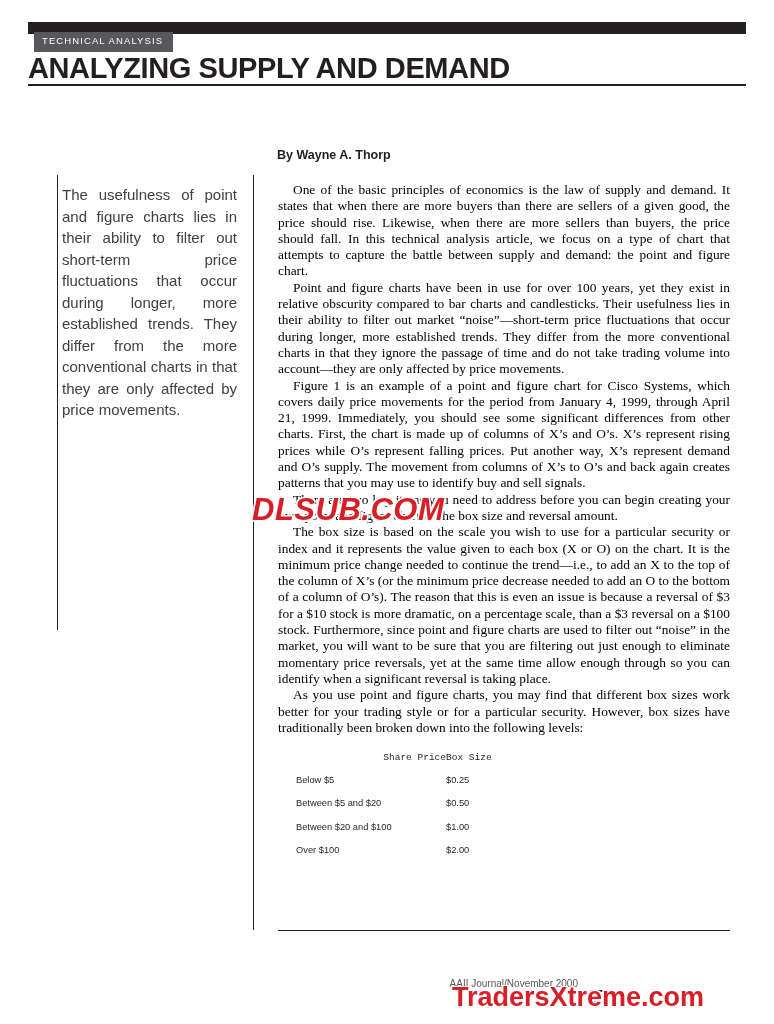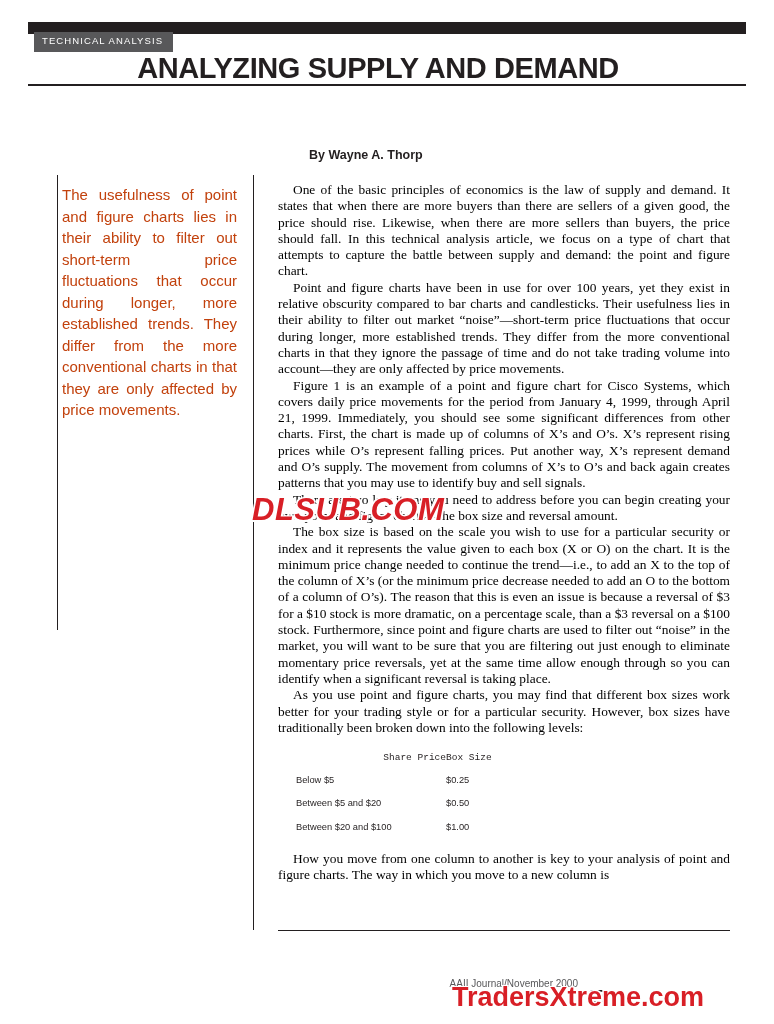--- a/index.html
+++ b/index.html
@@ -62,21 +62,20 @@
   }
   .title-main {
     position: absolute;
     left: 28px; top: 52px;
     width: 700px;
     font-family: "Liberation Sans", sans-serif;
     font-weight: bold;
     font-size: 29px;
     letter-spacing: -0.4px;
     color: #231f20;
-    text-align: center;
     white-space: nowrap;
   }
   .title-sub {
     position: absolute;
     left: 28px; top: 86px;
     width: 718px;
     font-family: "Liberation Sans", sans-serif;
     font-weight: bold;
     font-size: 27px;
     letter-spacing: -0.3px;
@@ -105,31 +104,30 @@
     background: #231f20;
   }
 
   .byline {
     position: absolute;
     left: 277px; top: 148px;
     font-family: "Liberation Sans", sans-serif;
     font-size: 12.5px;
     font-weight: bold;
     color: #231f20;
-    margin-left: 32px;
   }
 
   .pullquote {
     position: absolute;
     left: 62px; top: 184px;
     width: 175px;
     font-family: "Liberation Sans", sans-serif;
     font-size: 15px;
     line-height: 21.5px;
-    color: #c2410c;
+    color: #404040;
     text-align: justify;
   }
 
   .body-col {
     position: absolute;
     left: 278px; top: 182px;
     width: 452px;
     font-family: "Liberation Serif", serif;
     font-size: 13.4px;
     line-height: 16.3px;
@@ -275,25 +273,28 @@
             <td>$0.25</td>
           </tr>
           <tr>
             <td>Between $5 and $20</td>
             <td>$0.50</td>
           </tr>
           <tr>
             <td>Between $20 and $100</td>
             <td>$1.00</td>
           </tr>
+          <tr>
+            <td>Over $100</td>
+            <td>$2.00</td>
+          </tr>
         </tbody>
       </table>
     </div>
 
-    <p>How you move from one column to another is key to your analysis of point and figure charts. The way in which you move to a new column is</p>
   </div>
 
   <div class="foot-rule"></div>
   <div class="foot-issue">AAII Journal/November 2000</div>
   <div class="page-num">25</div>
 
   <div class="wm-dlsub">DLSUB.COM</div>
   <div class="wm-txe">TradersXtreme.com</div>
 
 </div>

